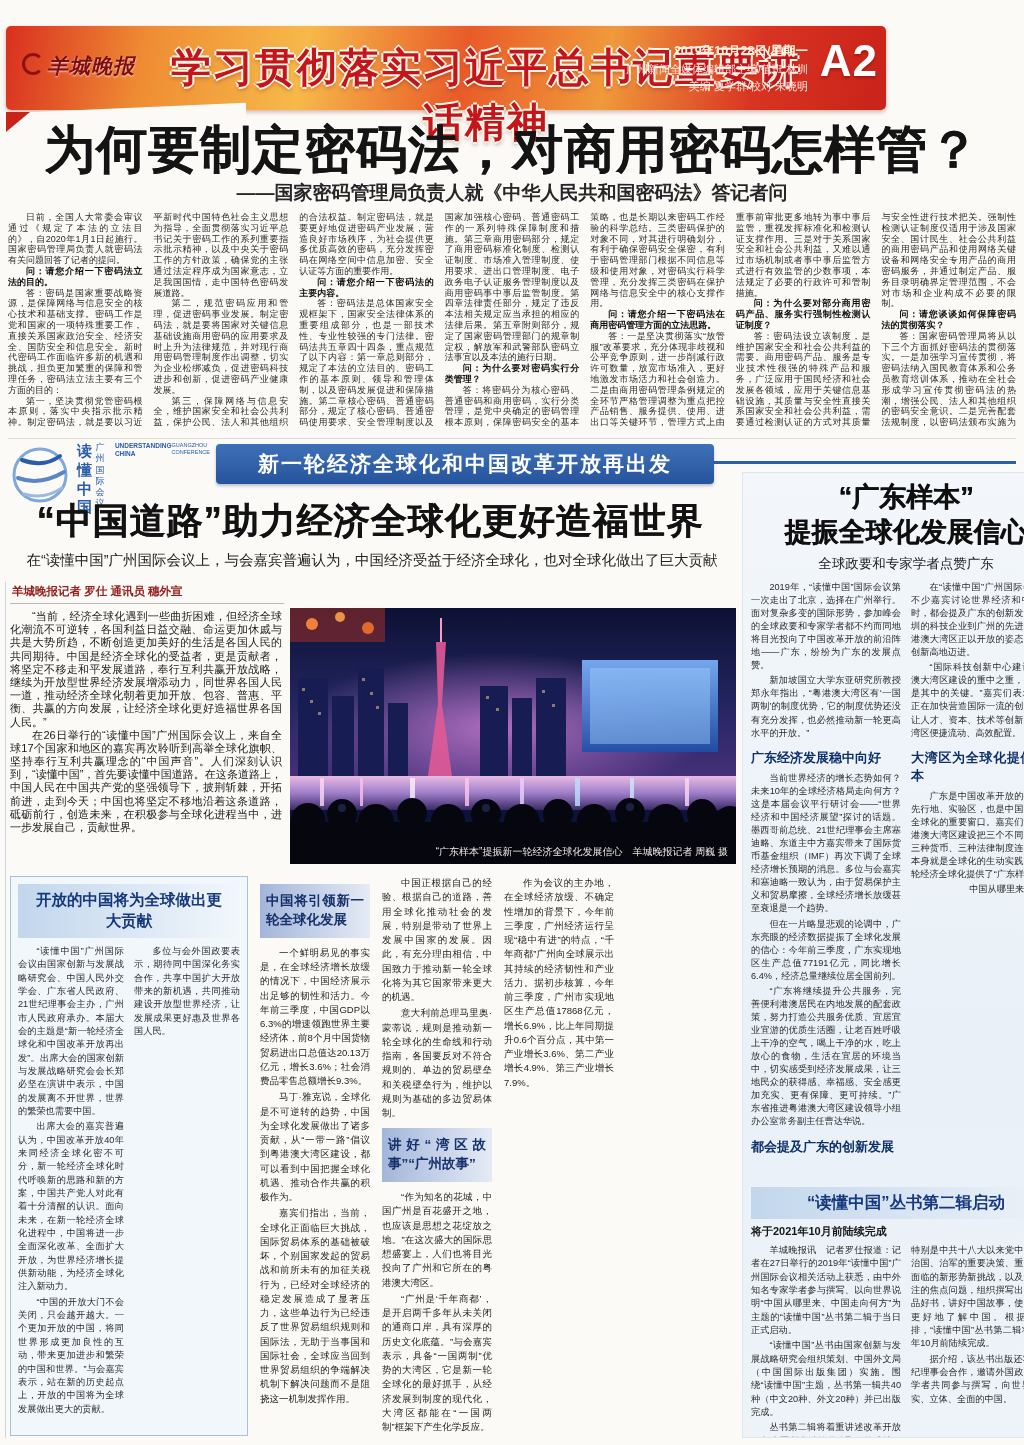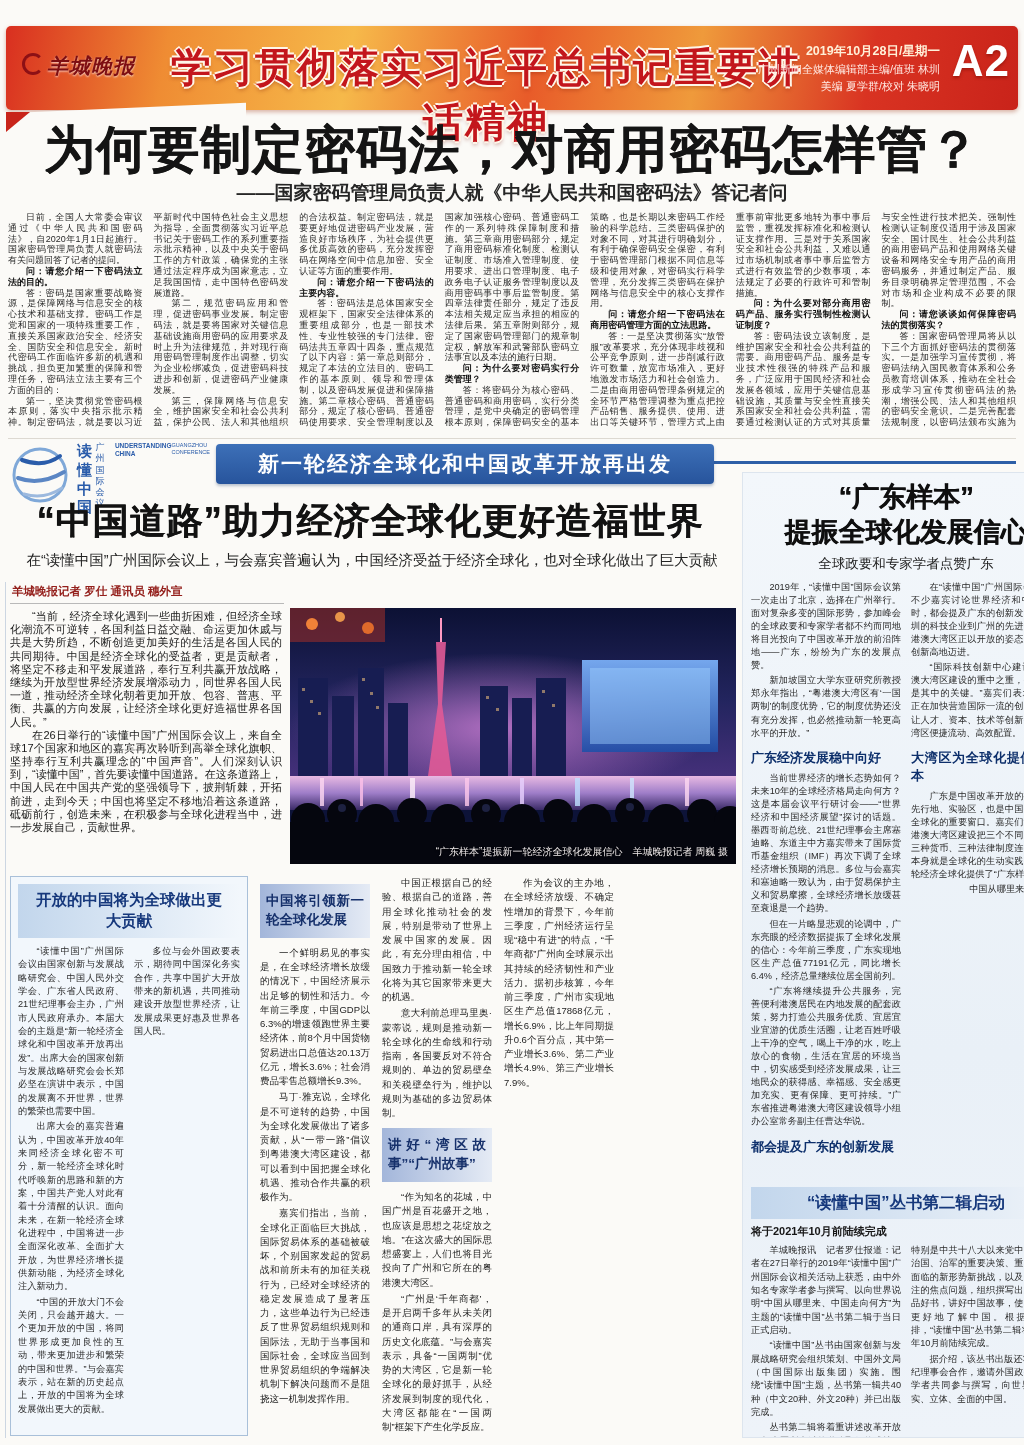--- a/index.html
+++ b/index.html
@@ -1,19 +1,19 @@
 <!DOCTYPE html>
 <html><head>
 <meta charset="utf-8">
 <style>
   html,body{margin:0;padding:0;}
   body{width:1024px;height:1445px;position:relative;background:#fbfaf7;
        font-family:"Liberation Sans","DejaVu Sans",sans-serif;color:#1d1d1d;overflow:hidden;}
   
-  .masthead{position:absolute;left:6px;top:26px;width:1012px;height:84px;border-radius:5px;
+  .masthead{position:absolute;left:6px;top:26px;width:880px;height:84px;border-radius:5px;
     background:linear-gradient(100deg,#d92f20 0%,#ef8c33 16%,#f6b94a 34%,#e85b29 52%,#ef9a3b 68%,#d93322 85%,#c9231a 100%);
     box-shadow:0 2px 4px rgba(150,40,10,.35);}
   .masthead:after{content:"";position:absolute;left:0;bottom:-14px;width:240px;height:16px;
     background:#fbfaf7;transform:skewY(-2.5deg);}
   .paper-logo{position:absolute;left:16px;top:26px;color:#7e0e12;font-size:21px;font-weight:bold;
     font-style:italic;letter-spacing:1px;text-shadow:0 1px 2px rgba(255,255,255,.75);}
   .paper-logo .swoosh{display:inline-block;width:16px;height:16px;border:3px solid #8d1015;border-right-color:transparent;
     border-radius:50%;vertical-align:-2px;margin-right:3px;}
   .banner-title{position:absolute;left:150px;top:14px;width:660px;text-align:center;
     font-size:40px;font-weight:bold;letter-spacing:2px;color:#c3161c;
@@ -99,21 +99,21 @@
     <div>广州新闻全媒体编辑部主编/值班 林圳</div>
     <div>美编 夏学群/校对 朱晓明</div>
   </div>
   <div class="page-no">A2</div>
 </div>
 <div class="tear"></div>
 
 <div class="crypto-headline">为何要制定密码法，对商用密码怎样管？</div>
 <div class="crypto-deck">——国家密码管理局负责人就《中华人民共和国密码法》答记者问</div>
 <div class="crypto-cols">
-    <p class="blk blk-p">日前，全国人大常委会审议通过《中华人民共和国密码法》，自2020年1月1日起施行。国家密码管理局负责人就密码法有关问题回答了记者的提问。</p>
+    <p class="blk blk-p">日前，全国人大常委会审议通过《规定了本法的立法目的》，自2020年1月1日起施行。国家密码管理局负责人就密码法有关问题回答了记者的提问。</p>
     <p class="blk blk-q">问：请您介绍一下密码法立法的目的。</p>
     <p class="blk blk-a">答：密码是国家重要战略资源，是保障网络与信息安全的核心技术和基础支撑。密码工作是党和国家的一项特殊重要工作，直接关系国家政治安全、经济安全、国防安全和信息安全。新时代密码工作面临许多新的机遇和挑战，担负更加繁重的保障和管理任务，密码法立法主要有三个方面的目的：</p>
     <p class="blk blk-p">第一，坚决贯彻党管密码根本原则，落实中央指示批示精神。制定密码法，就是要以习近平新时代中国特色社会主义思想为指导，全面贯彻落实习近平总书记关于密码工作的系列重要指示批示精神，以及中央关于密码工作的方针政策，确保党的主张通过法定程序成为国家意志，立足我国国情，走中国特色密码发展道路。</p>
     <p class="blk blk-p">第二，规范密码应用和管理，促进密码事业发展。制定密码法，就是要将国家对关键信息基础设施商用密码的应用要求及时上升为法律规范，并对现行商用密码管理制度作出调整，切实为企业松绑减负，促进密码科技进步和创新，促进密码产业健康发展。</p>
     <p class="blk blk-p">第三，保障网络与信息安全，维护国家安全和社会公共利益，保护公民、法人和其他组织的合法权益。制定密码法，就是要更好地促进密码产业发展，营造良好市场秩序，为社会提供更多优质高效的密码，充分发挥密码在网络空间中信息加密、安全认证等方面的重要作用。</p>
     <p class="blk blk-q">问：请您介绍一下密码法的主要内容。</p>
     <p class="blk blk-a">答：密码法是总体国家安全观框架下，国家安全法律体系的重要组成部分，也是一部技术性、专业性较强的专门法律。密码法共五章四十四条，重点规范了以下内容：第一章总则部分，规定了本法的立法目的、密码工作的基本原则、领导和管理体制，以及密码发展促进和保障措施。第二章核心密码、普通密码部分，规定了核心密码、普通密码使用要求、安全管理制度以及国家加强核心密码、普通密码工作的一系列特殊保障制度和措施。第三章商用密码部分，规定了商用密码标准化制度、检测认证制度、市场准入管理制度、使用要求、进出口管理制度、电子政务电子认证服务管理制度以及商用密码事中事后监管制度。第四章法律责任部分，规定了违反本法相关规定应当承担的相应的法律后果。第五章附则部分，规定了国家密码管理部门的规章制定权，解放军和武警部队密码立法事宜以及本法的施行日期。</p>
     <p class="blk blk-q">问：为什么要对密码实行分类管理？</p>
     <p class="blk blk-a">答：将密码分为核心密码、普通密码和商用密码，实行分类管理，是党中央确定的密码管理根本原则，保障密码安全的基本策略，也是长期以来密码工作经验的科学总结。三类密码保护的对象不同，对其进行明确划分，有利于确保密码安全保密，有利于密码管理部门根据不同信息等级和使用对象，对密码实行科学管理，充分发挥三类密码在保护网络与信息安全中的核心支撑作用。</p>
     <p class="blk blk-q">问：请您介绍一下密码法在商用密码管理方面的立法思路。</p>

